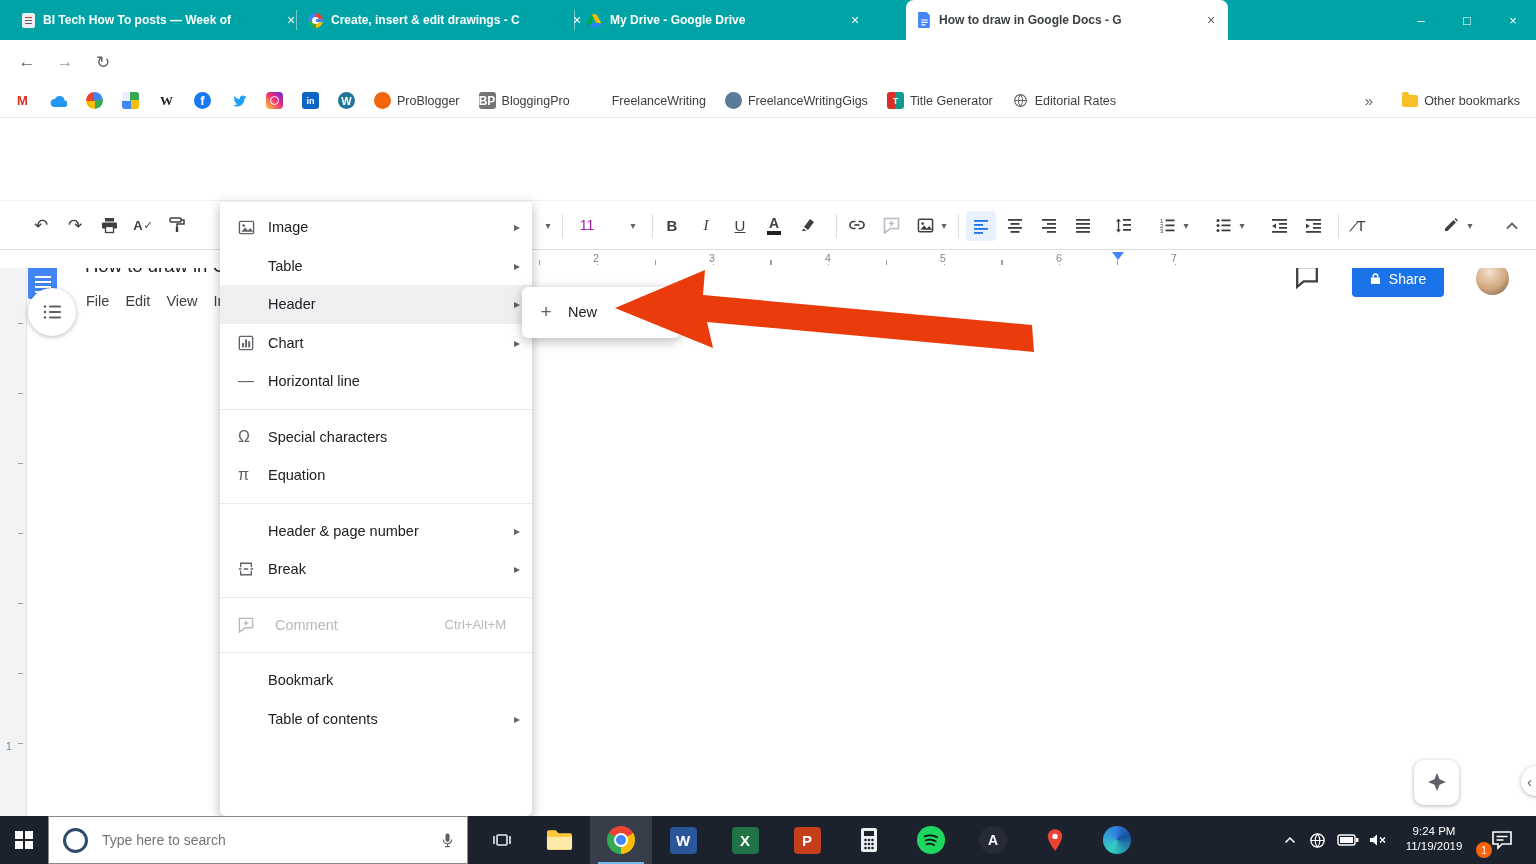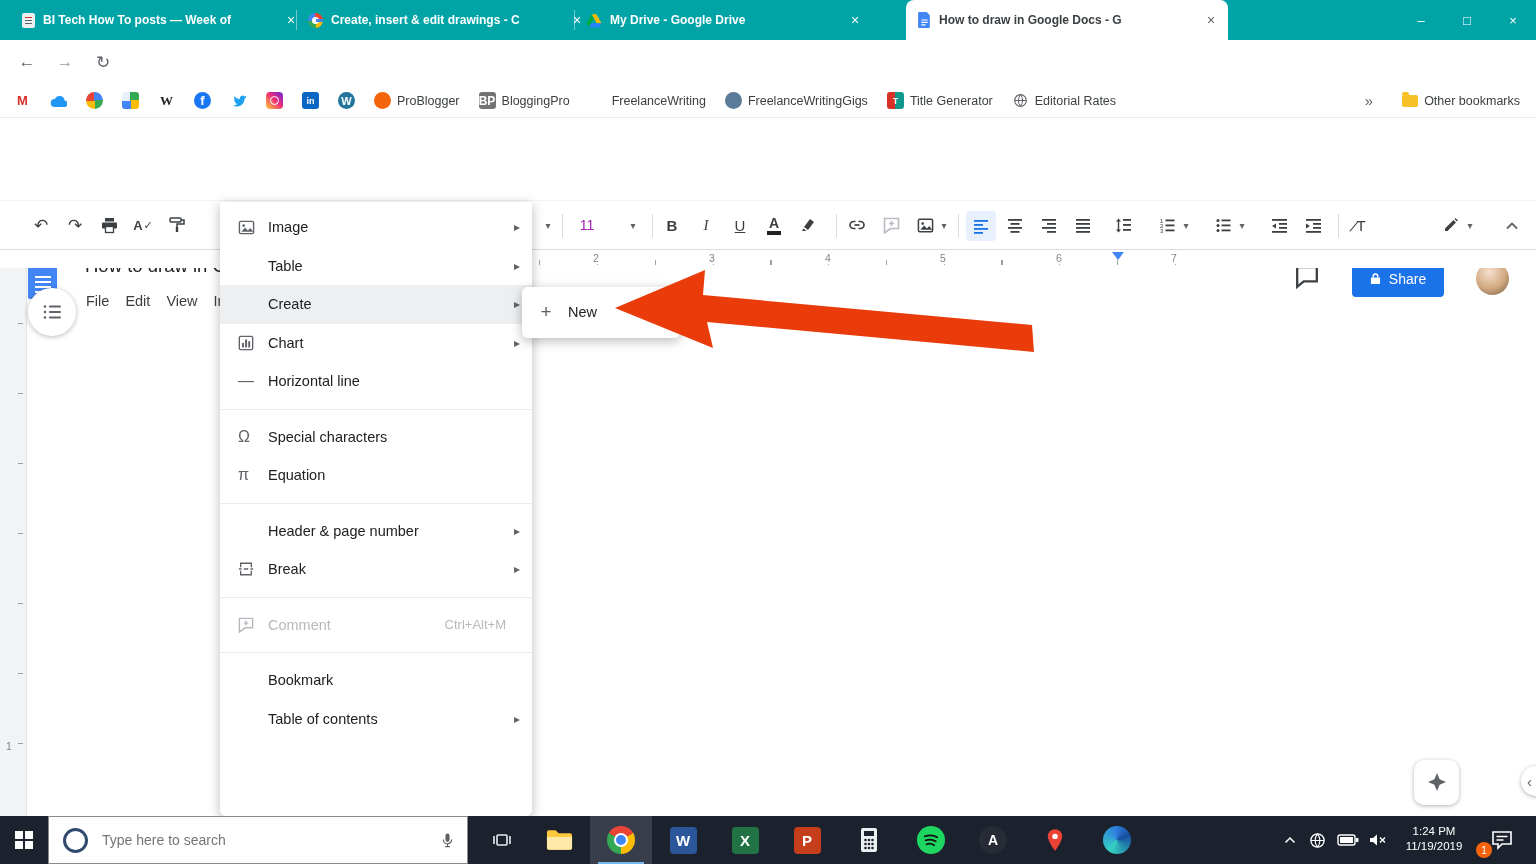--- a/index.html
+++ b/index.html
@@ -109,21 +109,21 @@
 
   
   .menu{position:absolute;left:220px;top:202px;width:312px;height:614px;background:#fff;z-index:40;
     box-shadow:0 3px 12px rgba(0,0,0,.28);border-radius:0 0 6px 6px;padding-top:6px;box-sizing:border-box;overflow:hidden;}
   .mrow{height:38.5px;display:flex;align-items:center;padding:0 12px 0 18px;font-size:14.5px;color:#202124;box-sizing:border-box;}
   .mrow.hl{background:#EDEFF1;}
   .mrow .mic{width:30px;flex:0 0 auto;display:flex;align-items:center;color:#5f6368;font-size:16px;}
   .mrow .mlabel{flex:1;}
   .mrow .mshort{color:#9AA0A6;font-size:13px;margin-right:14px;}
   .mrow .marrow{color:#5f6368;font-size:12px;width:14px;text-align:right;}
-  .mrow.disabled, .mrow.disabled .mic, .mrow.disabled .mshort{color:#B5B9BE;}
+  .mrow.disabled, .mrow.disabled .mic, .mrow.disabled .mshort{color:#B5B9BE;gap:7px;}
   .msep{height:1px;background:#E8EAED;margin:8px 0;}
   .submenu{position:absolute;left:522px;top:287px;width:158px;background:#fff;z-index:45;border-radius:6px;
     box-shadow:0 3px 12px rgba(0,0,0,.28);padding:6px 0;}
   .smrow{height:38.5px;display:flex;align-items:center;padding:0 14px;font-size:14.5px;color:#202124;gap:12px;}
   .smrow .smic{width:20px;display:flex;align-items:center;justify-content:center;color:#5f6368;font-size:19px;}
 
   .redarrow{position:absolute;left:598px;top:258px;z-index:60;pointer-events:none;}
 
   
   .taskbar{position:absolute;left:0;top:816px;width:1536px;height:48px;background:#1B222E;z-index:100;}
@@ -564,21 +564,21 @@
       <span class="mlabel">Image</span>
       <span class="marrow">▸</span>
     </div>
     <div class="mrow">
       <span class="mic"></span>
       <span class="mlabel">Table</span>
       <span class="marrow">▸</span>
     </div>
     <div class="mrow hl">
       <span class="mic"></span>
-      <span class="mlabel">Create</span>
+      <span class="mlabel">Header</span>
       <span class="marrow">▸</span>
     </div>
     <div class="mrow">
       <span class="mic">
         <svg width="16" height="16" viewBox="0 0 18 18">
             <rect x="1.5" y="1.5" width="15" height="15" rx="1.5" fill="none" stroke="#5f6368" stroke-width="1.5"></rect>
             <rect x="4.5" y="9" width="2.2" height="5" fill="#5f6368"></rect>
             <rect x="8" y="5" width="2.2" height="9" fill="#5f6368"></rect>
             <rect x="11.5" y="7" width="2.2" height="7" fill="#5f6368"></rect>
           </svg>
@@ -757,21 +757,21 @@
           <rect x="3" y="4" width="13" height="6" fill="#fff"></rect>
         </svg>
     </div>
     <div class="tray" style="left:1364px;width:28px;">
       <svg width="18" height="14" viewBox="0 0 18 14">
           <path d="M1 5v4h3l4 3.5v-11L4 5z" fill="#fff"></path>
           <path d="M11 4.5l5 5 M16 4.5l-5 5" stroke="#fff" stroke-width="1.4"></path>
         </svg>
     </div>
     <div class="clock">
-      <div>1:24 PM</div>
+      <div>9:24 PM</div>
       <div>11/19/2019</div>
     </div>
     <div class="tray" style="left:1484px;width:36px;">
       <svg width="22" height="20" viewBox="0 0 22 20">
           <path d="M2 2h18v12h-9l-4 4v-4H2z" fill="none" stroke="#fff" stroke-width="1.6"></path>
           <path d="M5.5 6.5h11 M5.5 10h7" stroke="#fff" stroke-width="1.4"></path>
         </svg>
       <span class="badge">1</span>
     </div>
   </div>

